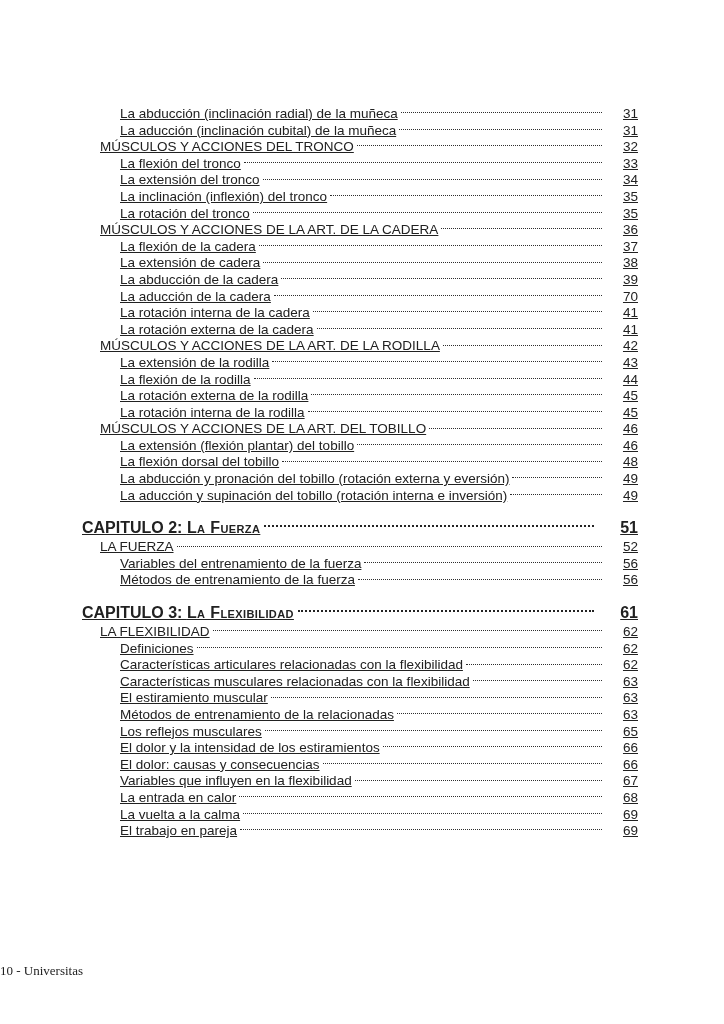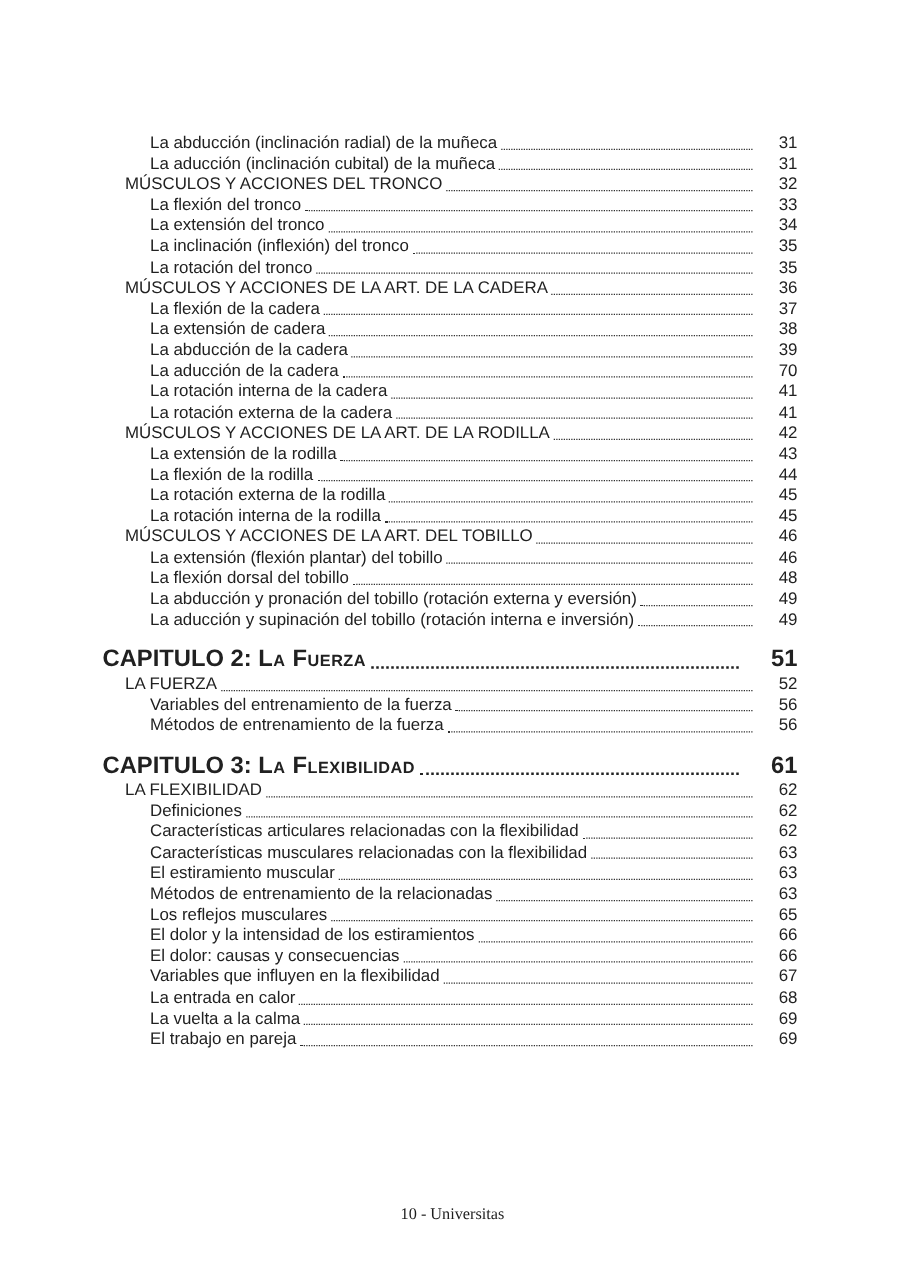--- a/index.html
+++ b/index.html
@@ -17,24 +17,25 @@
     color: #212121;
   }
   .toc {
     position: absolute;
     left: 82px;
     top: 106px;
     width: 556px;
   }
   .row {
     display: flex;
-    align-items: flex-end;
+    align-items: center;
     line-height: 16.6px;
     font-size: 13.5px;
     white-space: nowrap;
+    text-decoration: underline;
   }
   .row .label {
     flex: 0 0 auto;
   }
   .row .dots {
     flex: 1 1 auto;
     min-width: 8px;
     border-bottom: 1.7px dotted #2e2e2e;
     margin: 0 1px 3px 3px;
   }
@@ -44,40 +45,39 @@
     margin-left: 20px;
   }
   
   .row.section { margin-left: 18px; }
   .row.sub     { margin-left: 38px; }
   
   .row.chapter {
     margin-left: 0;
     margin-top: 13px;
     line-height: 22px;
-    font-size: 19px;
+    font-size: 16px;
     font-weight: bold;
   }
   .row.chapter .dots {
     border-bottom: 2.2px dotted #222222;
     margin: 0 2px 4px 4px;
   }
   .row.chapter .page-num {
     padding-left: 4px;
   }
   .smallcaps {
     font-variant: small-caps;
     letter-spacing: 0.4px;
   }
   .footer {
     position: absolute;
     left: 0;
     top: 963px;
     width: 724px;
-    text-align: center;
     font-family: "Liberation Serif", serif;
     font-size: 13px;
     color: #1d1d1d;
   }
 </style>
 </head>
 <body>
 
 <div class="page">
   <div class="toc">

